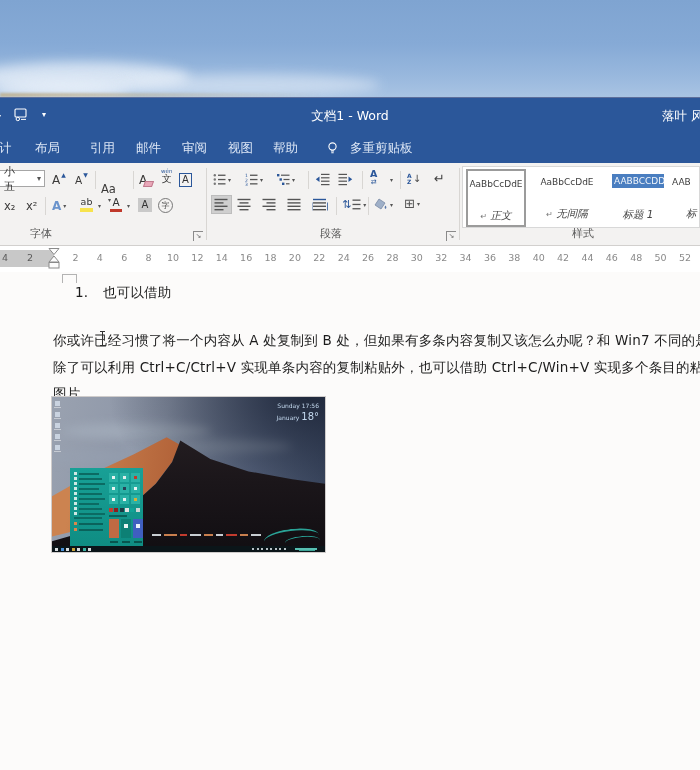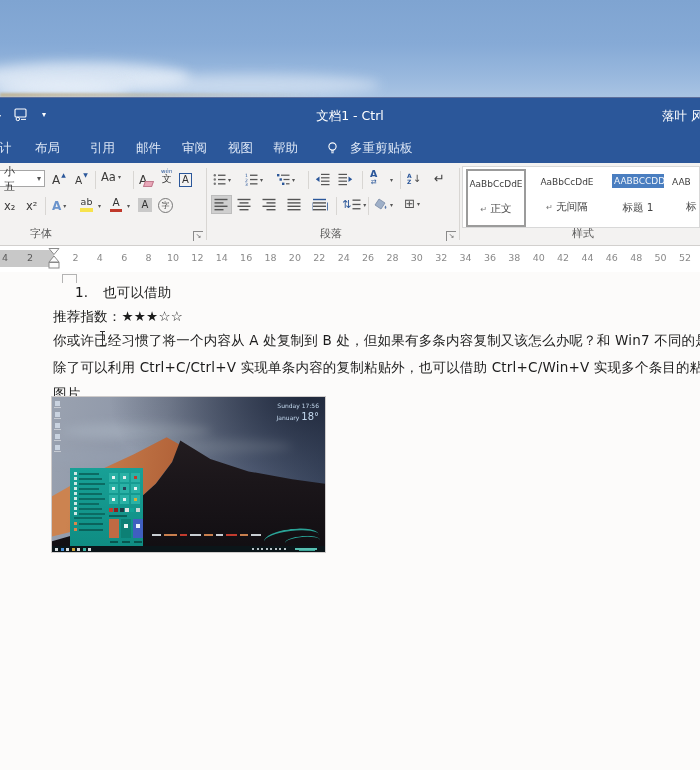--- a/index.html
+++ b/index.html
@@ -45,21 +45,21 @@
   .boxA{border:1px solid #2b579a;font-size:10px;color:#333;padding:0 2px;line-height:12px;}
   .shadeA{background:#c9c9c9;width:14px;height:14px;display:flex;align-items:center;justify-content:center;font-size:10px;color:#333;}
   .active-btn{background:#cfcfcf;border:1px solid #bdbdbd;box-sizing:border-box;}
   .sorticon{display:flex;flex-direction:column;line-height:1;font-size:6px;color:#2b579a;font-weight:bold;}
   .sortarrow{font-size:10px;color:#444;margin-left:1px;}
 
   
   #stylebox{left:462px;top:166px;width:238px;height:62px;background:#ffffff;border:1px solid #d8d8d8;box-sizing:border-box;}
   .styleitem{position:absolute;top:2px;height:54px;text-align:center;cursor:default;}
   .stylePrev{display:block;font-size:9px;color:#3c3c3c;margin-top:8px;white-space:nowrap;overflow:hidden;}
-  .styleName{display:block;font-size:10.5px;color:#444;margin-top:13px;white-space:nowrap;}
+  .styleName{display:block;font-size:10.5px;color:#444;margin-top:20px;white-space:nowrap;font-style:italic;}
   .styleMark{font-size:8px;color:#777;}
   .sel-style{border:2px solid #9b9b9b;background:#fff;box-shadow:inset 0 0 0 2px #fff;}
   .h1prev{background:#4a7ec0;color:#f2f6fb !important;padding:2px 2px;margin:5px 2px 0 2px;}
 
   
   #ruler{left:0;top:246px;width:700px;height:26px;background:#ffffff;}
   #ruler-margin{position:absolute;left:0;top:4px;width:54px;height:17px;background:#c8c8c8;}
   #ruler .num{position:absolute;top:6px;font-size:9.5px;color:#8a8a8a;transform:translateX(-50%);}
   #ruler .mnum{position:absolute;top:6px;font-size:9.5px;color:#5a5a5a;transform:translateX(-50%);}
 
@@ -105,21 +105,21 @@
 <div id="titlebar" class="abs">
   <span class="qat" style="left:-3px;top:14px;font-size:8px;">▾</span>
   <span class="qat" style="left:13px;top:9px;">
     <svg width="15" height="15" viewBox="0 0 15 15">
         <rect x="2" y="2" width="11" height="8" rx="1" fill="none" stroke="#fff" stroke-width="1.1"></rect>
         <circle cx="4.8" cy="12" r="1.7" fill="none" stroke="#fff" stroke-width="1"></circle>
         <line x1="8" y1="12.4" x2="13" y2="12.4" stroke="#fff" stroke-width="1"></line>
       </svg>
   </span>
   <span class="qat" style="left:42px;top:12px;font-size:8px;">▾</span>
-  <span class="t" style="left:50%;top:10px;transform:translateX(-50%);">文档1 - Ctrl</span>
+  <span class="t" style="left:50%;top:10px;transform:translateX(-50%);">文档1 - Word</span>
   <span class="t" style="left:662px;top:10px;">落叶 风</span>
 </div>
 
 <div id="tabrow" class="abs">
   <span class="rtab" style="left:-1px;">计</span>
   <span class="rtab" style="left:35px;">布局</span>
   <span class="rtab" style="left:90px;">引用</span>
   <span class="rtab" style="left:136px;">邮件</span>
   <span class="rtab" style="left:182px;">审阅</span>
   <span class="rtab" style="left:228px;">视图</span>
@@ -141,21 +141,21 @@
   </div>
   <div class="rbtn" style="left:52px;top:7px;">
     <span style="font-size:12px;">A</span>
       <span class="supmark">▲</span>
   </div>
   <div class="rbtn" style="left:75px;top:7px;">
     <span style="font-size:10.5px;">A</span>
       <span class="supmark">▼</span>
   </div>
   <div class="vdiv" style="left:95px;top:8px;"></div>
-  <div class="rbtn" style="left:101px;top:4px;">
+  <div class="rbtn" style="left:101px;top:20px;flex-direction:column;">
     <span>Aa</span>
       <span class="chev">▾</span>
   </div>
   <div class="vdiv" style="left:133px;top:8px;"></div>
   <div class="rbtn" style="left:139px;top:7px;">
     <span style="font-size:12px;">A</span>
     <span style="width:7px;height:4px;background:#e8a7b8;border:1px solid #c07b8e;transform:skewX(-20deg);margin-left:-3px;margin-top:8px;"></span>
   </div>
   <div class="rbtn stack" style="left:161px;top:4px;">
     <span style="font-size:5.5px;color:#2b579a;">wén</span>
@@ -374,21 +374,20 @@
         <rect x="1" y="14.5" width="10" height="5.5" fill="#fdfdfd" stroke="#8a8a8a"></rect>
       </svg>
   </span>
 </div>
 
 <div id="doc" class="abs">
   <div id="corner-mark"></div>
 
   <div class="docline" style="left:75px;top:12px;">1.</div>
   <div class="docline" style="left:103px;top:12px;">也可以借助</div>
-  <div class="docline" style="left:53px;top:36px;">推荐指数：★★★☆☆</div>
   <div class="docline" style="left:53px;top:60px;width:647px;overflow:hidden;">你或许已经习惯了将一个内容从 A 处复制到 B 处，但如果有多条内容复制又该怎么办呢？和 Win7 不同的是，在 Win10 中</div>
   <div class="docline" style="left:53px;top:87px;width:647px;overflow:hidden;">除了可以利用 Ctrl+C/Ctrl+V 实现单条内容的复制粘贴外，也可以借助 Ctrl+C/Win+V 实现多个条目的粘贴，同时支持文字与</div>
   <div class="docline" style="left:53px;top:113px;">图片。</div>
   <div class="ibeam" style="left:100px;top:59px;"></div>
 
   <div id="pic">
     <div class="pcloud" style="left:10px;top:26px;width:150px;height:16px;background:#a3adbb;opacity:.8;"></div>
     <div class="pcloud" style="left:70px;top:42px;width:170px;height:14px;background:#9aa5b4;opacity:.6;"></div>
     <div class="pcloud" style="left:-12px;top:54px;width:120px;height:12px;background:#97a2b2;opacity:.5;"></div>
     <div id="pic-darkcorner"></div>

